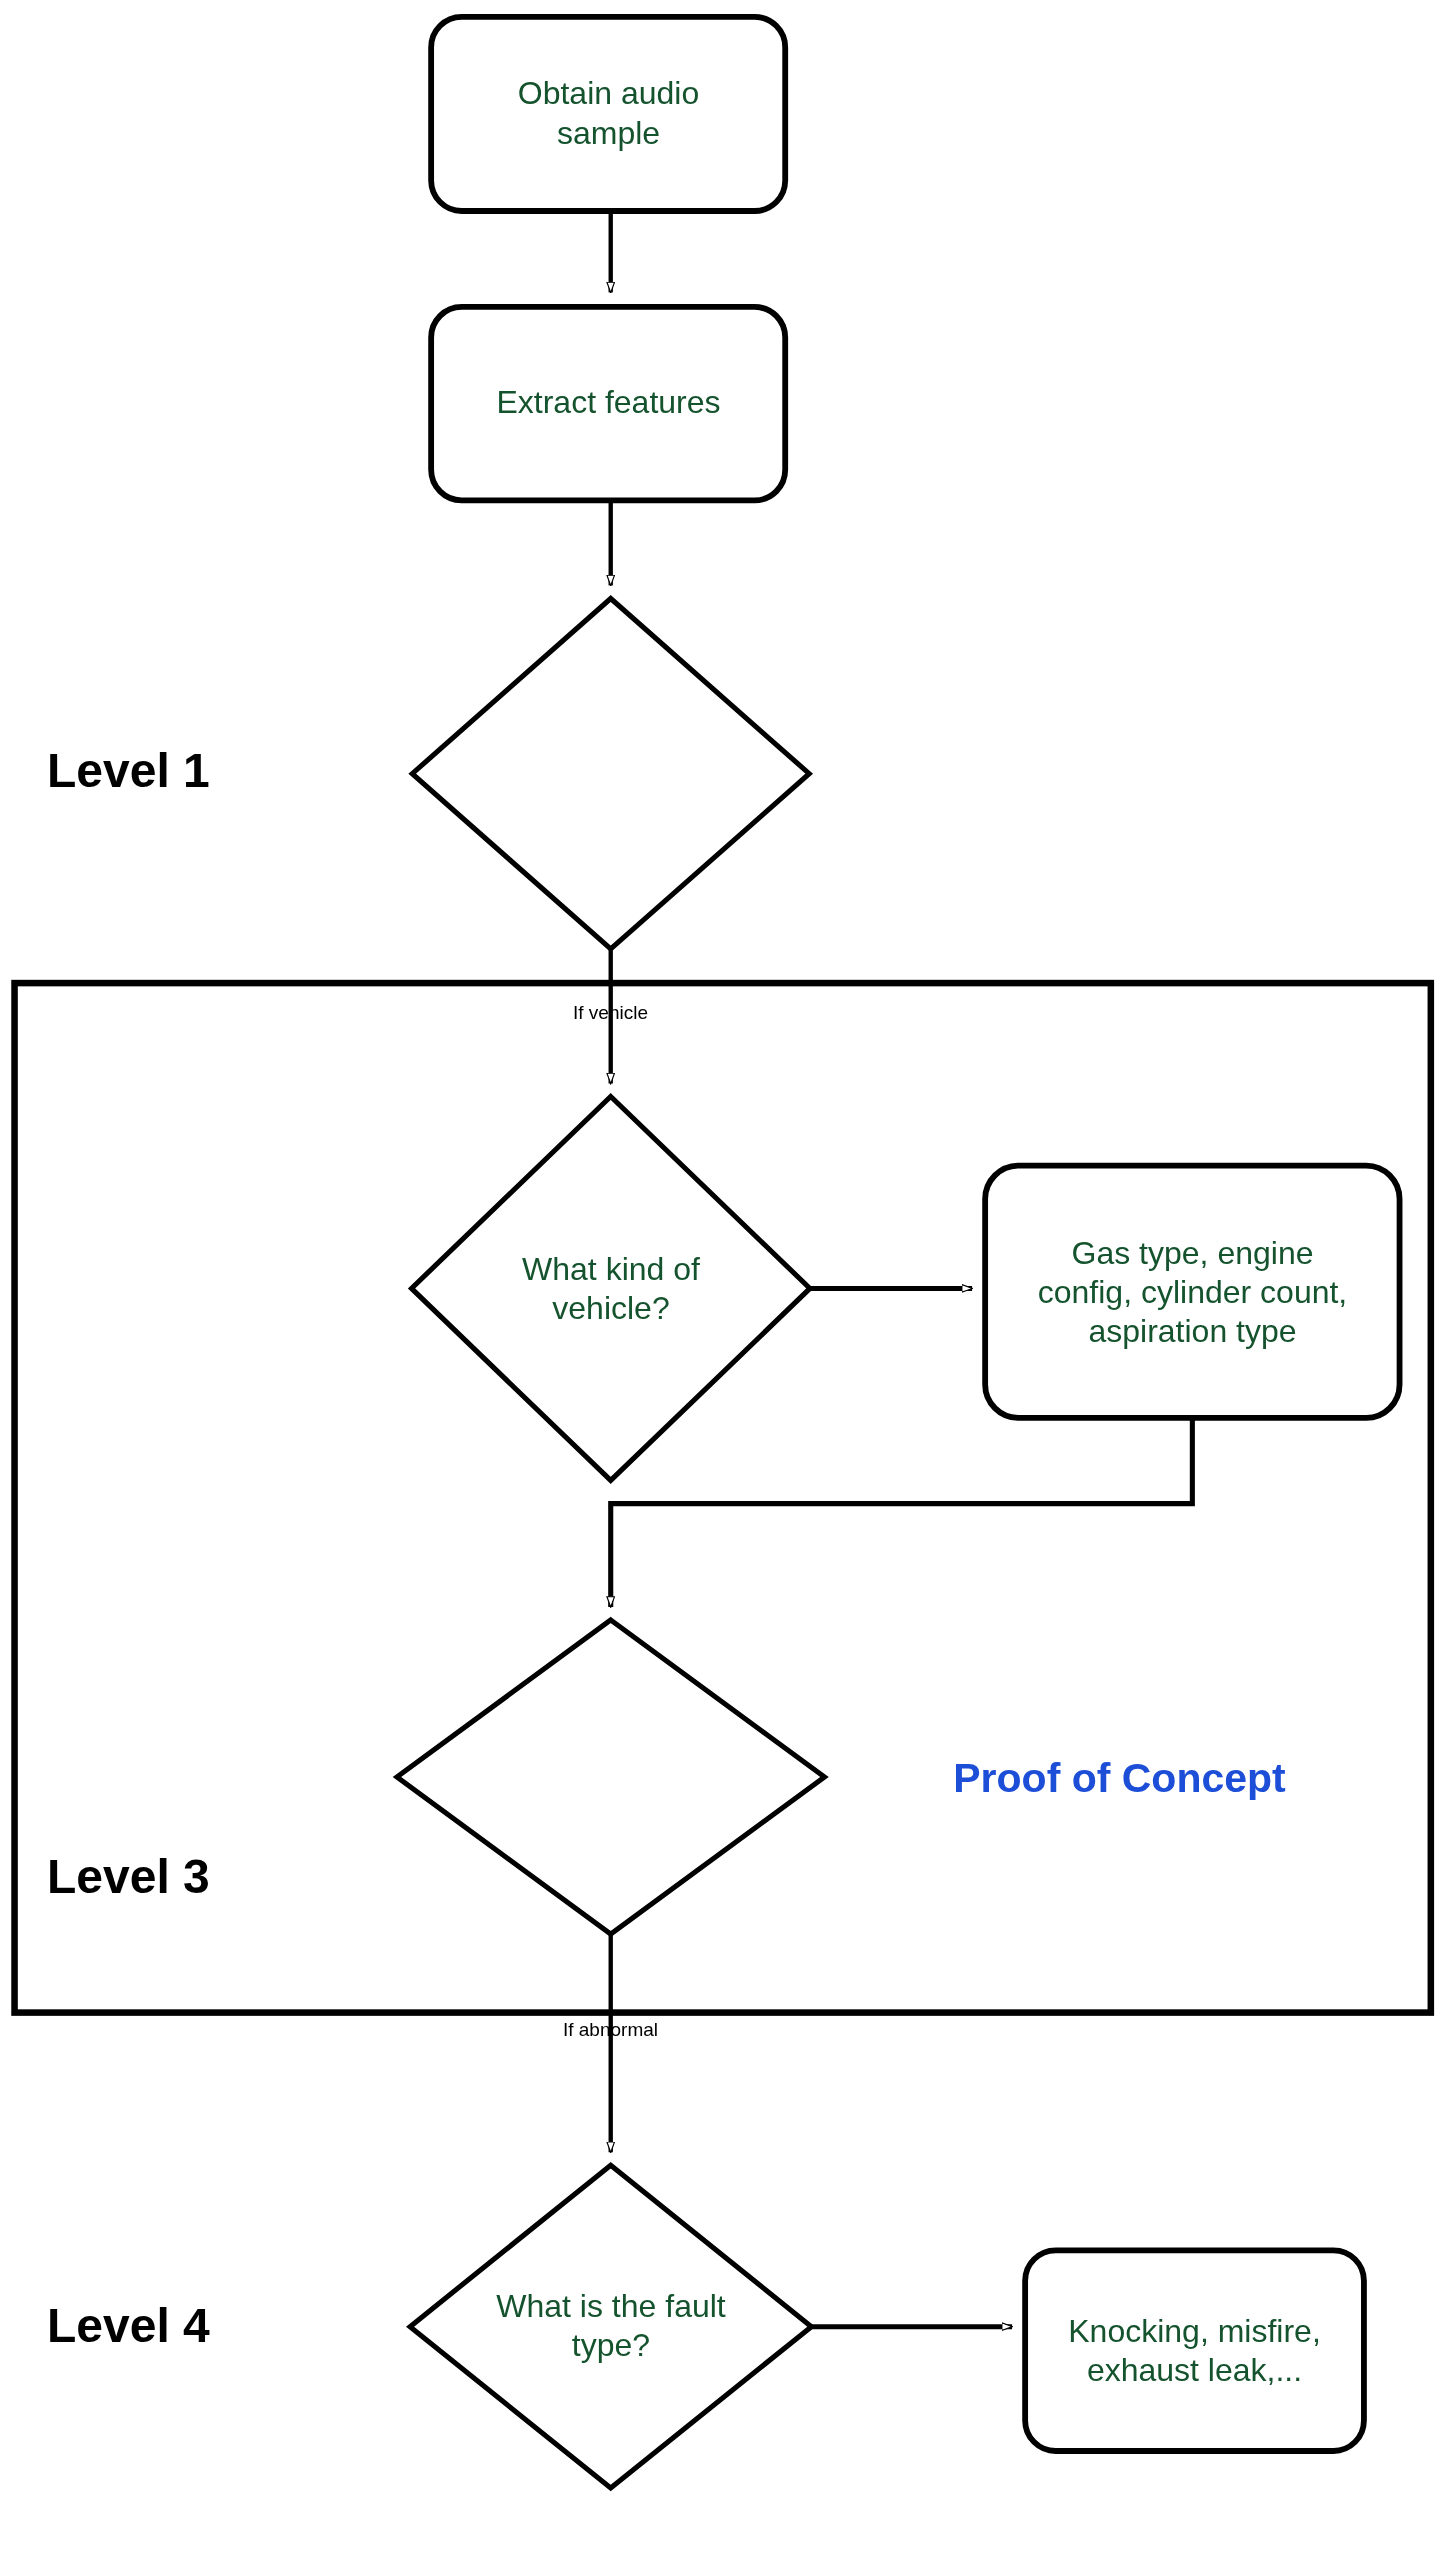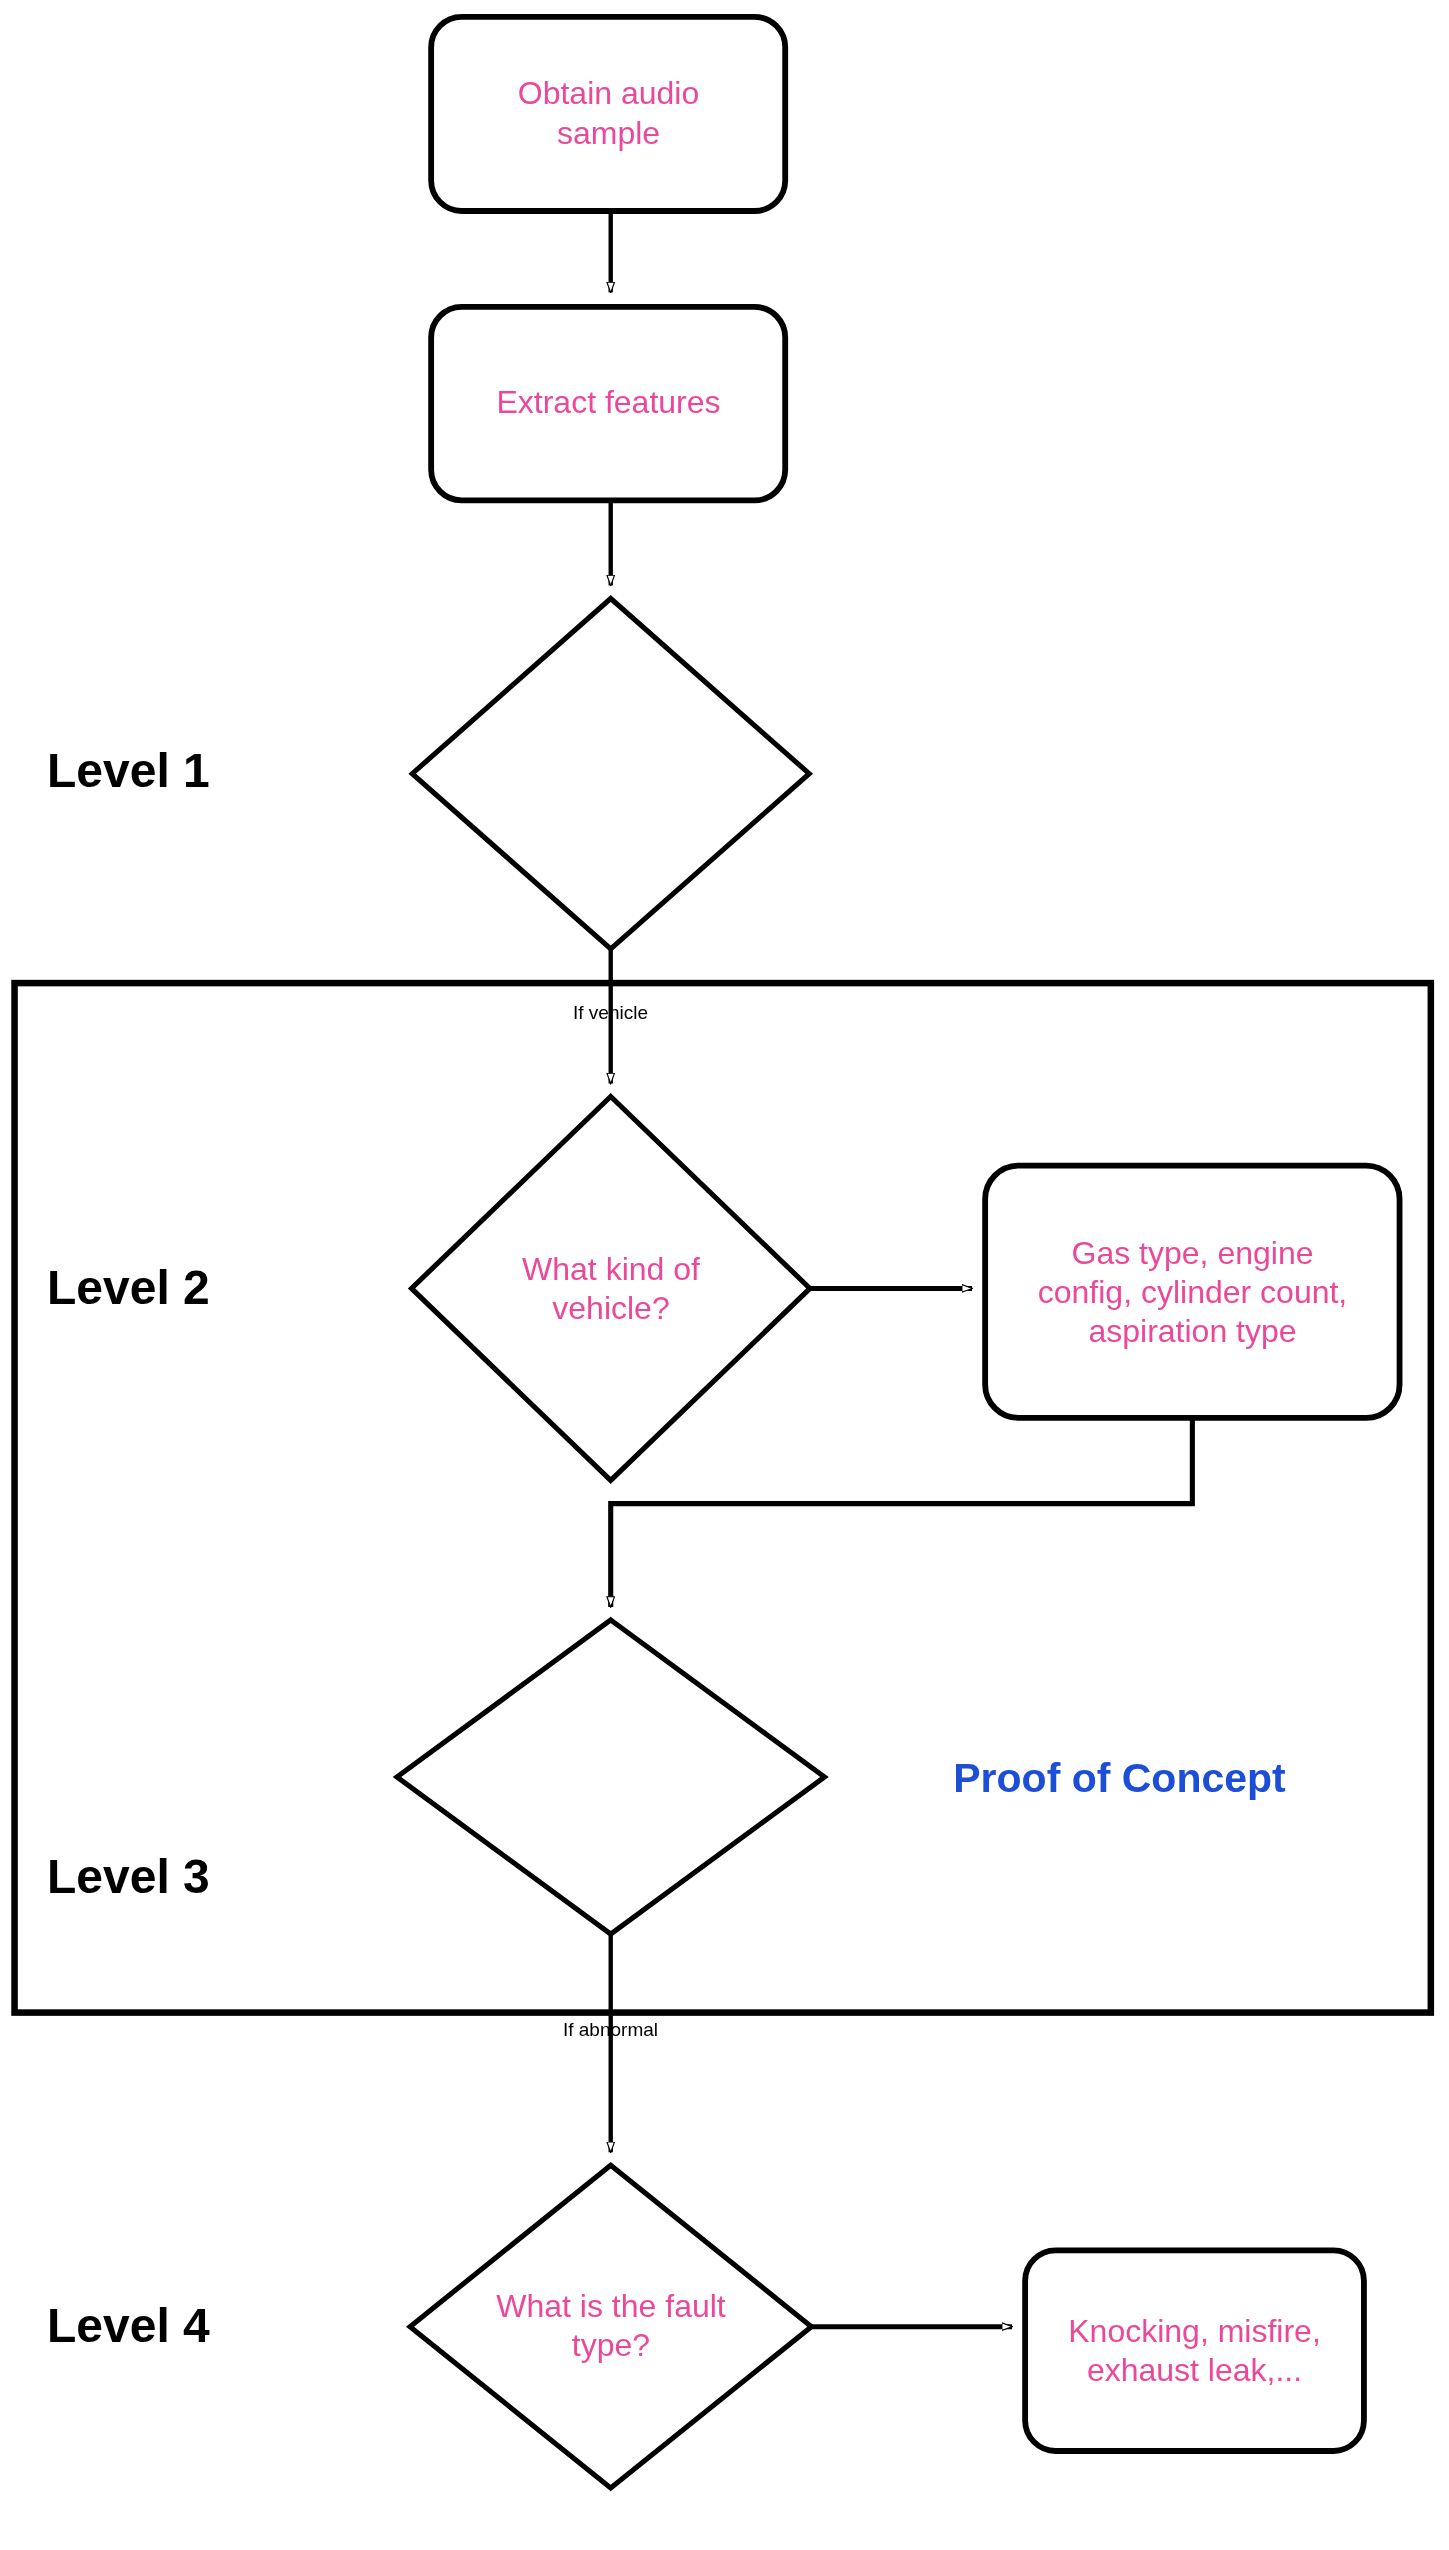--- a/index.html
+++ b/index.html
@@ -7,21 +7,21 @@
        font-family:"Liberation Sans","DejaVu Sans",sans-serif;color:#000000;}
   #stage{position:absolute;left:0;top:0;width:1449px;height:2550px;}
   svg#canvas{position:absolute;left:0;top:0;width:1449px;height:2550px;}
 
   .node-label{
     position:absolute;
     display:flex;align-items:center;justify-content:center;
     text-align:center;
     font-size:32px;
     line-height:1.22;
-    color:#ec4899;
+    color:#14532d;
     white-space:pre-line;
     pointer-events:none;
   }
   .edge-label{
     position:absolute;
     display:flex;align-items:flex-start;justify-content:center;
     font-size:19px;
     color:#000;
     white-space:nowrap;
   }
@@ -97,21 +97,20 @@
 
   <div class="node-label" style="left:1038px;top:2273px;width:313px;height:156px;">Knocking, misfire,
 exhaust leak,...</div>
 
   <div class="edge-label" style="left:465px;top:1002px;width:291px;height:39px;">If vehicle</div>
 
   <div class="edge-label" style="left:465px;top:2019px;width:291px;height:39px;">If abnormal</div>
 
   <div class="level-label" style="left:47px;top:734px;width:305px;height:73px;">Level 1</div>
 
-  <div class="level-label" style="left:47px;top:1251px;width:305px;height:73px;">Level 2</div>
 
   <div class="level-label" style="left:47px;top:1840px;width:305px;height:73px;">Level 3</div>
 
   <div class="level-label" style="left:47px;top:2289px;width:305px;height:73px;">Level 4</div>
 
   <div class="group-label" style="left:894px;top:1749px;width:451px;height:58px;">Proof of Concept</div>
 
 </div>
 
 

